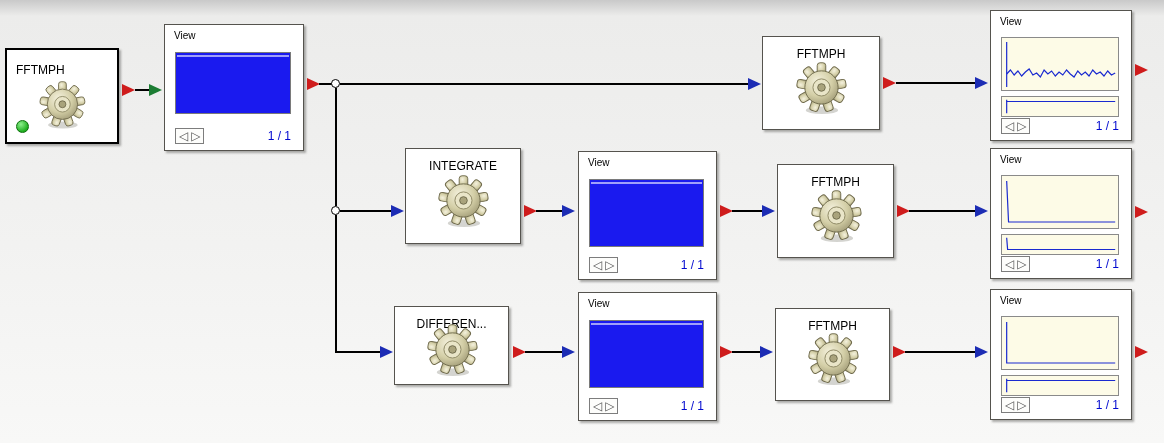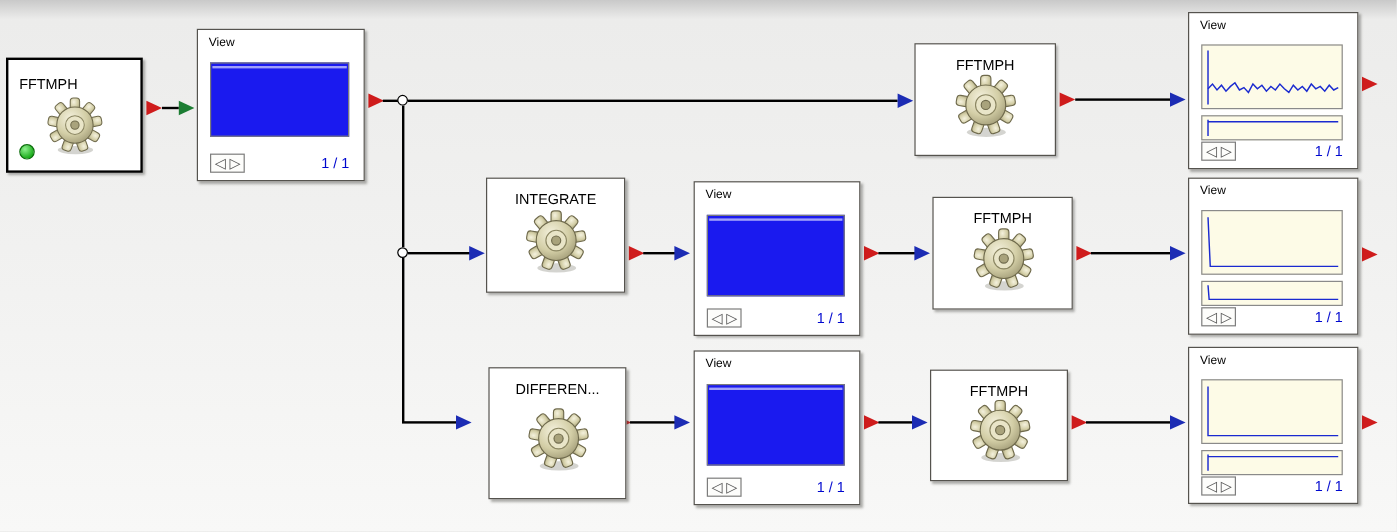--- a/index.html
+++ b/index.html
@@ -249,21 +249,21 @@
     </div>
     <div class="nav">
       <span class="pager">
         <span>◁</span>
         <span>▷</span>
       </span>
       <span class="page">1 / 1</span>
     </div>
   </div>
 
-  <div class="block module" style="left:407px;top:306px;width:115px;height:110px">
+  <div class="block module" style="left:394px;top:306px;width:115px;height:79px">
     <div class="module-label">DIFFEREN...</div>
     <svg class="gear" viewBox="0 0 60 60">
         <use href="#gear-sym"></use>
       </svg>
   </div>
 
   <div class="block view" style="left:578px;top:292px;width:139px;height:129px">
     <div class="view-label">View</div>
     <div class="display" style="height:68px">
       <div class="gloss"></div>

